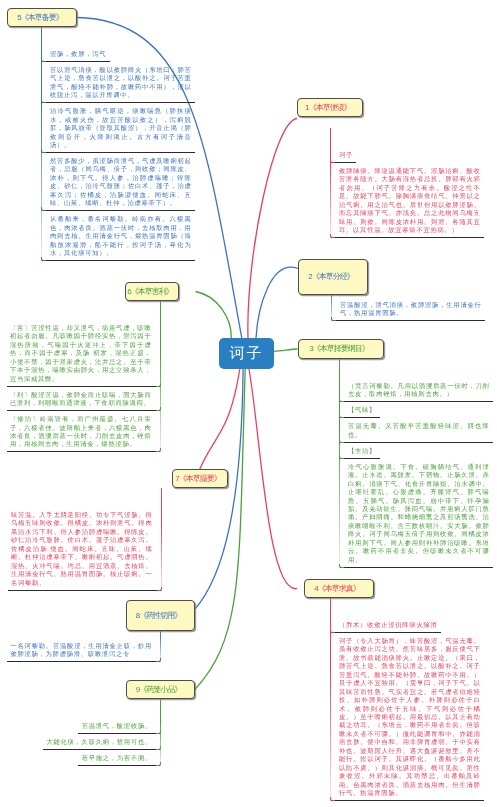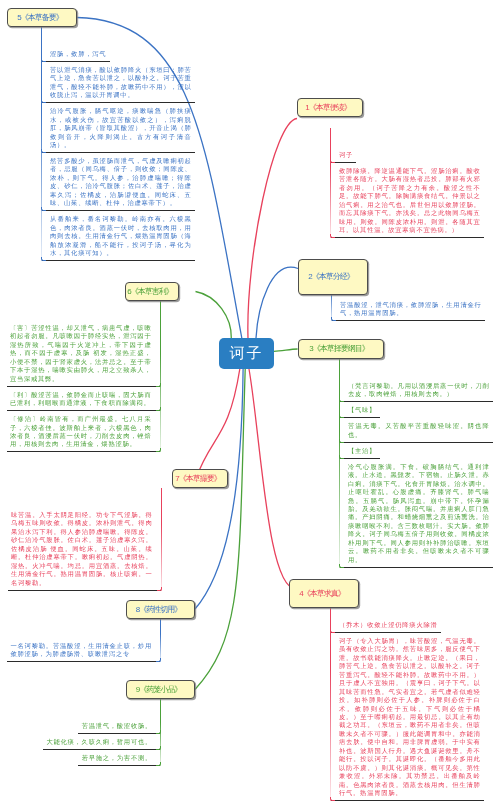--- a/index.html
+++ b/index.html
@@ -50,33 +50,33 @@
     </div>
 <div class="node-head" style="left:297px;top:98px;width:66px;height:19px;color:#e8415c;">
       <span>1《本草便读》</span>
     </div>
 <div class="node-head" style="left:298px;top:259px;width:70px;height:36px;color:#3b73c4;">
       <span>2《本草分经》</span>
     </div>
 <div class="node-head" style="left:298px;top:339px;width:86px;height:20px;color:#4ba13a;">
       <span>3《本草择要纲目》</span>
     </div>
-<div class="node-head" style="left:289px;top:579px;width:70px;height:29px;color:#e8415c;">
+<div class="node-head" style="left:304px;top:579px;width:70px;height:19px;color:#e8415c;">
       <span>4《本草求真》</span>
     </div>
 <div class="node-head" style="left:7px;top:8px;width:70px;height:19px;color:#3b73c4;">
       <span>5《本草备要》</span>
     </div>
 <div class="node-head" style="left:125px;top:282px;width:54px;height:19px;color:#4ba13a;">
       <span>6《本草害利》</span>
     </div>
 <div class="node-head" style="left:126px;top:469px;width:56px;height:19px;color:#e8415c;margin-left:46px;">
       <span>7《本草撮要》</span>
     </div>
-<div class="node-head" style="left:126px;top:600px;width:69px;height:19px;color:#3b73c4;">
+<div class="node-head" style="left:126px;top:600px;width:69px;height:31px;color:#3b73c4;">
       <span>8《药性切用》</span>
     </div>
 <div class="node-head" style="left:126px;top:680px;width:69px;height:19px;color:#4ba13a;">
       <span>9《药笼小品》</span>
     </div>
 <div class="branch r" style="left:331px;top:128px;width:153px;color:#e8415c;">
   <div class="spine" style="height: 110px; background: linear-gradient(rgb(232, 65, 92) 0%, rgb(232, 65, 92) 35%, rgba(232, 65, 92, 0.12) 100%);"></div>
   <div class="spacer"></div>
   <div class="item">
         <span class="itxt">诃子</span>

